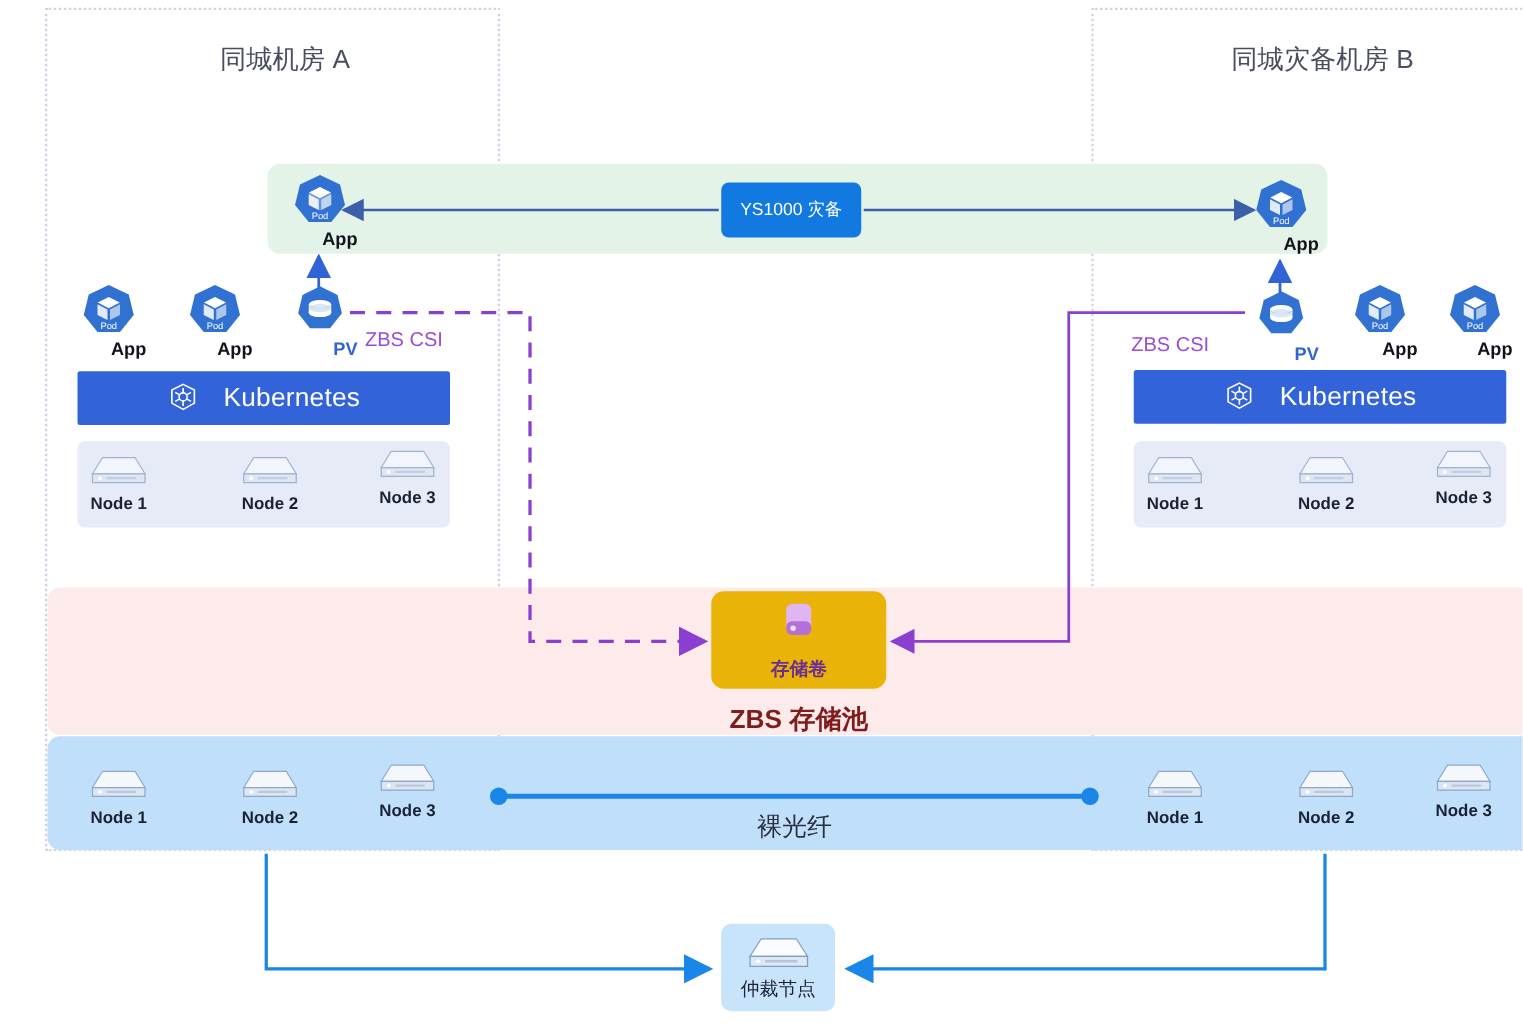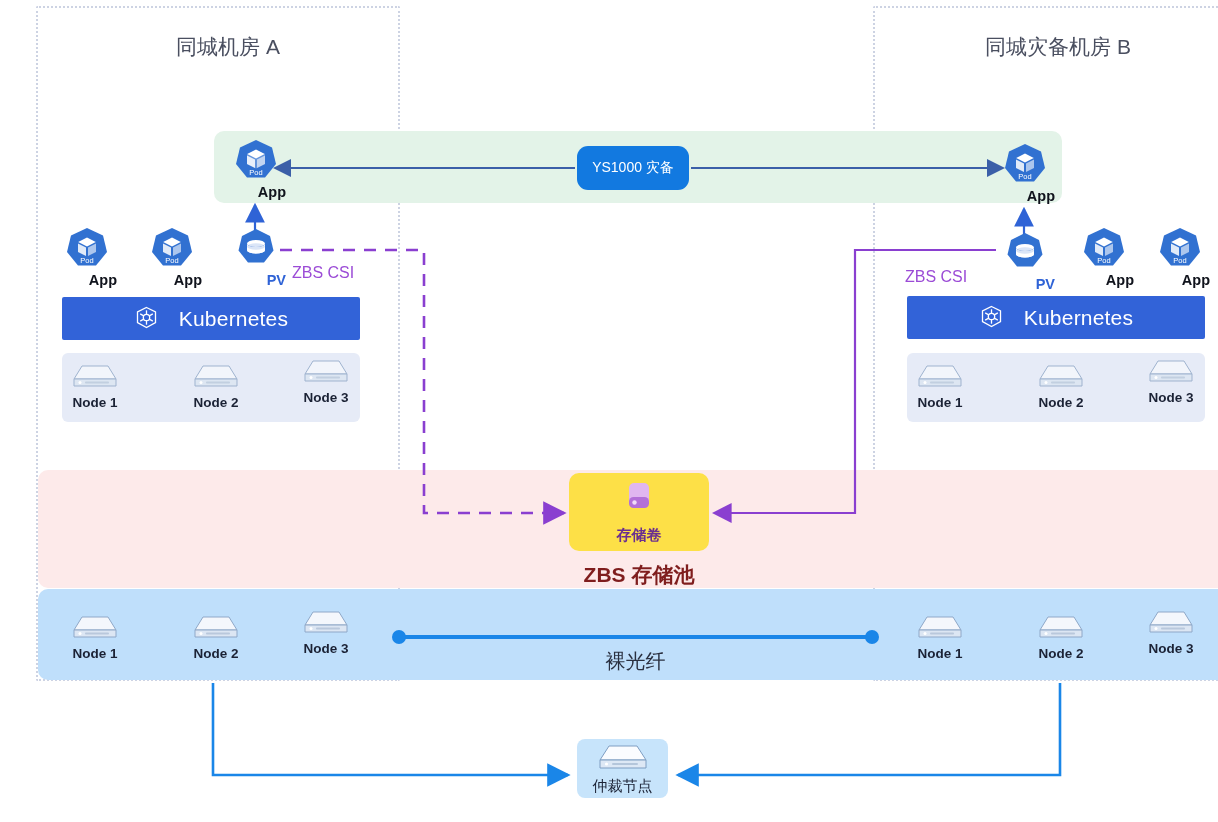--- a/index.html
+++ b/index.html
@@ -29,25 +29,25 @@
   
   .node-wrap{position:absolute;text-align:center;}
   .node-cap{font-size:13.5px;font-weight:bold;color:#1b2235;margin-top:3px;white-space:nowrap;}
 
   
   .ico-wrap{position:absolute;text-align:right;}
   .ico-cap{font-size:14.5px;font-weight:bold;color:#10131c;margin-top:2px;white-space:nowrap;}
   .ico-cap.pv{color:#2f63d6;}
 
   
-  .ys-box{background:#1279e0;border-radius:11px;display:flex;align-items:center;justify-content:center;}
+  .ys-box{background:#1279e0;border-radius:6px;display:flex;align-items:center;justify-content:center;}
   .ys-box span{color:#ffffff;font-size:14px;white-space:nowrap;}
 
   
-  .vol-card{background:#fde047;border-radius:10px;display:flex;flex-direction:column;align-items:center;justify-content:center;}
+  .vol-card{background:#eab308;border-radius:10px;display:flex;flex-direction:column;align-items:center;justify-content:center;}
   .vol-cap{font-size:15px;font-weight:bold;color:#6b2f8f;margin-top:6px;white-space:nowrap;}
   .pool-cap{font-size:21px;font-weight:bold;color:#7f1d1d;white-space:nowrap;text-align:center;}
 
   
   .csi-label{font-size:16px;color:#9b4bd6;white-space:nowrap;}
   .fiber-label{font-size:20px;color:#2a3040;white-space:nowrap;text-align:center;}
   .fiber-sub{font-size:16px;color:#2a3040;white-space:nowrap;text-align:center;}
 
   
   .arb-card{background:#c7e4fb;border-radius:8px;display:flex;flex-direction:column;align-items:center;justify-content:center;}
@@ -369,21 +369,21 @@
       <path d="M11,4 L37,4 L45,17 L3,17 z" fill="#f4f7fc" stroke="#8fa8c8" stroke-width="1"></path>
       <path d="M3,17 L45,17 L45,24 L3,24 z" fill="#dce6f3" stroke="#8fa8c8" stroke-width="1"></path>
       <circle cx="9" cy="20.5" r="1.5" fill="#ffffff"></circle>
       <rect x="14" y="19.6" width="24" height="1.8" rx="0.9" fill="#b9c8dc"></rect>
     </svg>
     <div class="node-cap">Node 3</div>
   </div>
 
   <div class="abs fiber-label" style="left:505px;top:648px;width:205px;">裸光纤</div>
 
-  <div class="abs arb-card" style="left:549px;top:739px;width:91px;height:59px;">
+  <div class="abs arb-card" style="left:549px;top:739px;width:91px;height:70px;">
     <svg width="52" height="33" viewBox="0 0 52 33">
       <path d="M12,4 L40,4 L49,18 L3,18 z" fill="#fafcff" stroke="#7f9ec2" stroke-width="1"></path>
       <path d="M3,18 L49,18 L49,26 L3,26 z" fill="#dde8f5" stroke="#7f9ec2" stroke-width="1"></path>
       <circle cx="9.5" cy="22" r="1.6" fill="#ffffff"></circle>
       <rect x="15" y="21" width="26" height="2" rx="1" fill="#b4c6db"></rect>
     </svg>
     <div class="arb-cap">仲裁节点</div>
   </div>
 
 </div>

